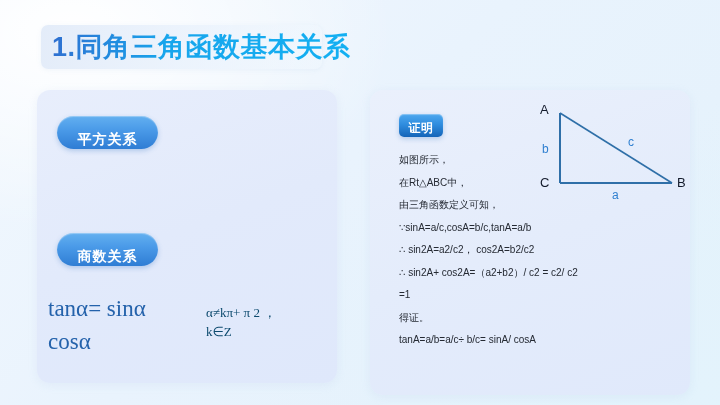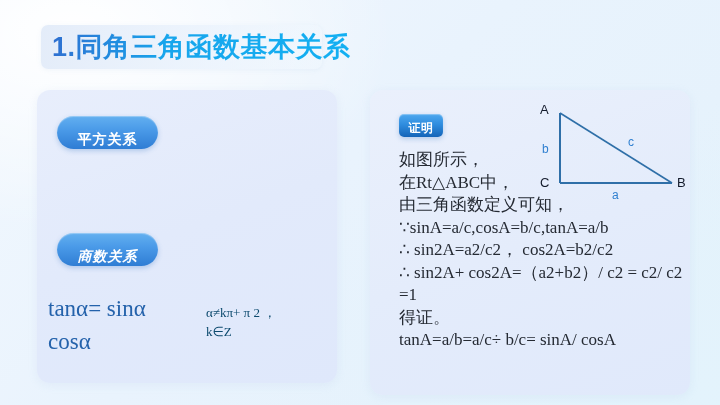--- a/index.html
+++ b/index.html
@@ -90,21 +90,20 @@
     width: 101px;
     height: 33px;
     border-radius: 17px;
   }
   .pill-quotient {
     left: 57px;
     top: 233px;
     width: 101px;
     height: 33px;
     border-radius: 17px;
-    font-style: italic;
   }
   .badge-proof {
     left: 399px;
     top: 114px;
     width: 44px;
     height: 23px;
     border-radius: 5px;
     font-size: 12px;
     letter-spacing: 0.5px;
     background: linear-gradient(180deg, #4ea8ef 0%, #2f8ddf 45%, #1464b8 100%);
@@ -142,25 +141,24 @@
   }
 
   
   .proof-lines {
     position: absolute;
     left: 399px;
     top: 149px;
     width: 272px;
   }
   .proof-line {
-    font-size: 17px;
+    font-size: 10px;
     line-height: 22.5px;
     color: #252a33;
     white-space: nowrap;
-    font-family: Liberation Serif, serif;
   }
 
   
   .figure {
     position: absolute;
     left: 500px;
     top: 95px;
     width: 190px;
     height: 105px;
   }

